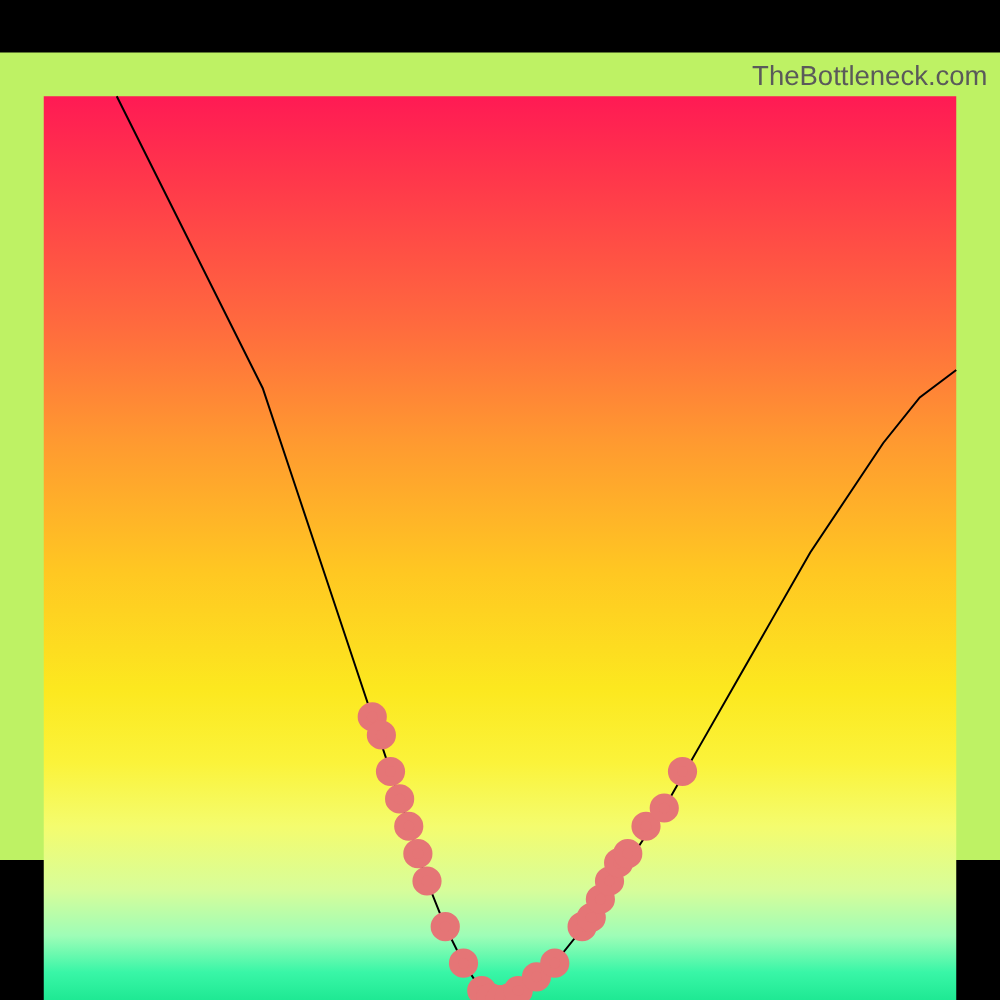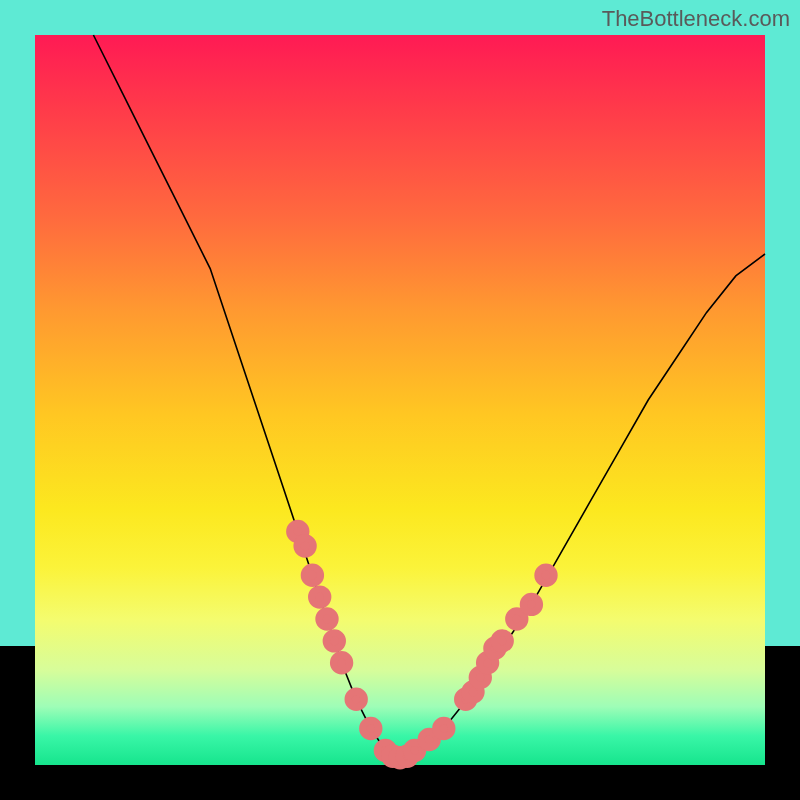--- a/index.html
+++ b/index.html
@@ -8,21 +8,22 @@
     width: 800px;
     height: 800px;
     overflow: hidden;
     font-family: Arial, Helvetica, sans-serif;
     background: #000;
   }
   .container {
     position: relative;
     width: 800px;
     height: 646px;
-    background: #5eead4;
+    background: #bef264;
+    margin-top: 42px;
   }
   .watermark {
     position: absolute;
     top: 6px;
     right: 10px;
     font-size: 22px;
     color: #5a5a5a;
     font-weight: 500;
     z-index: 50;
     user-select: none;

